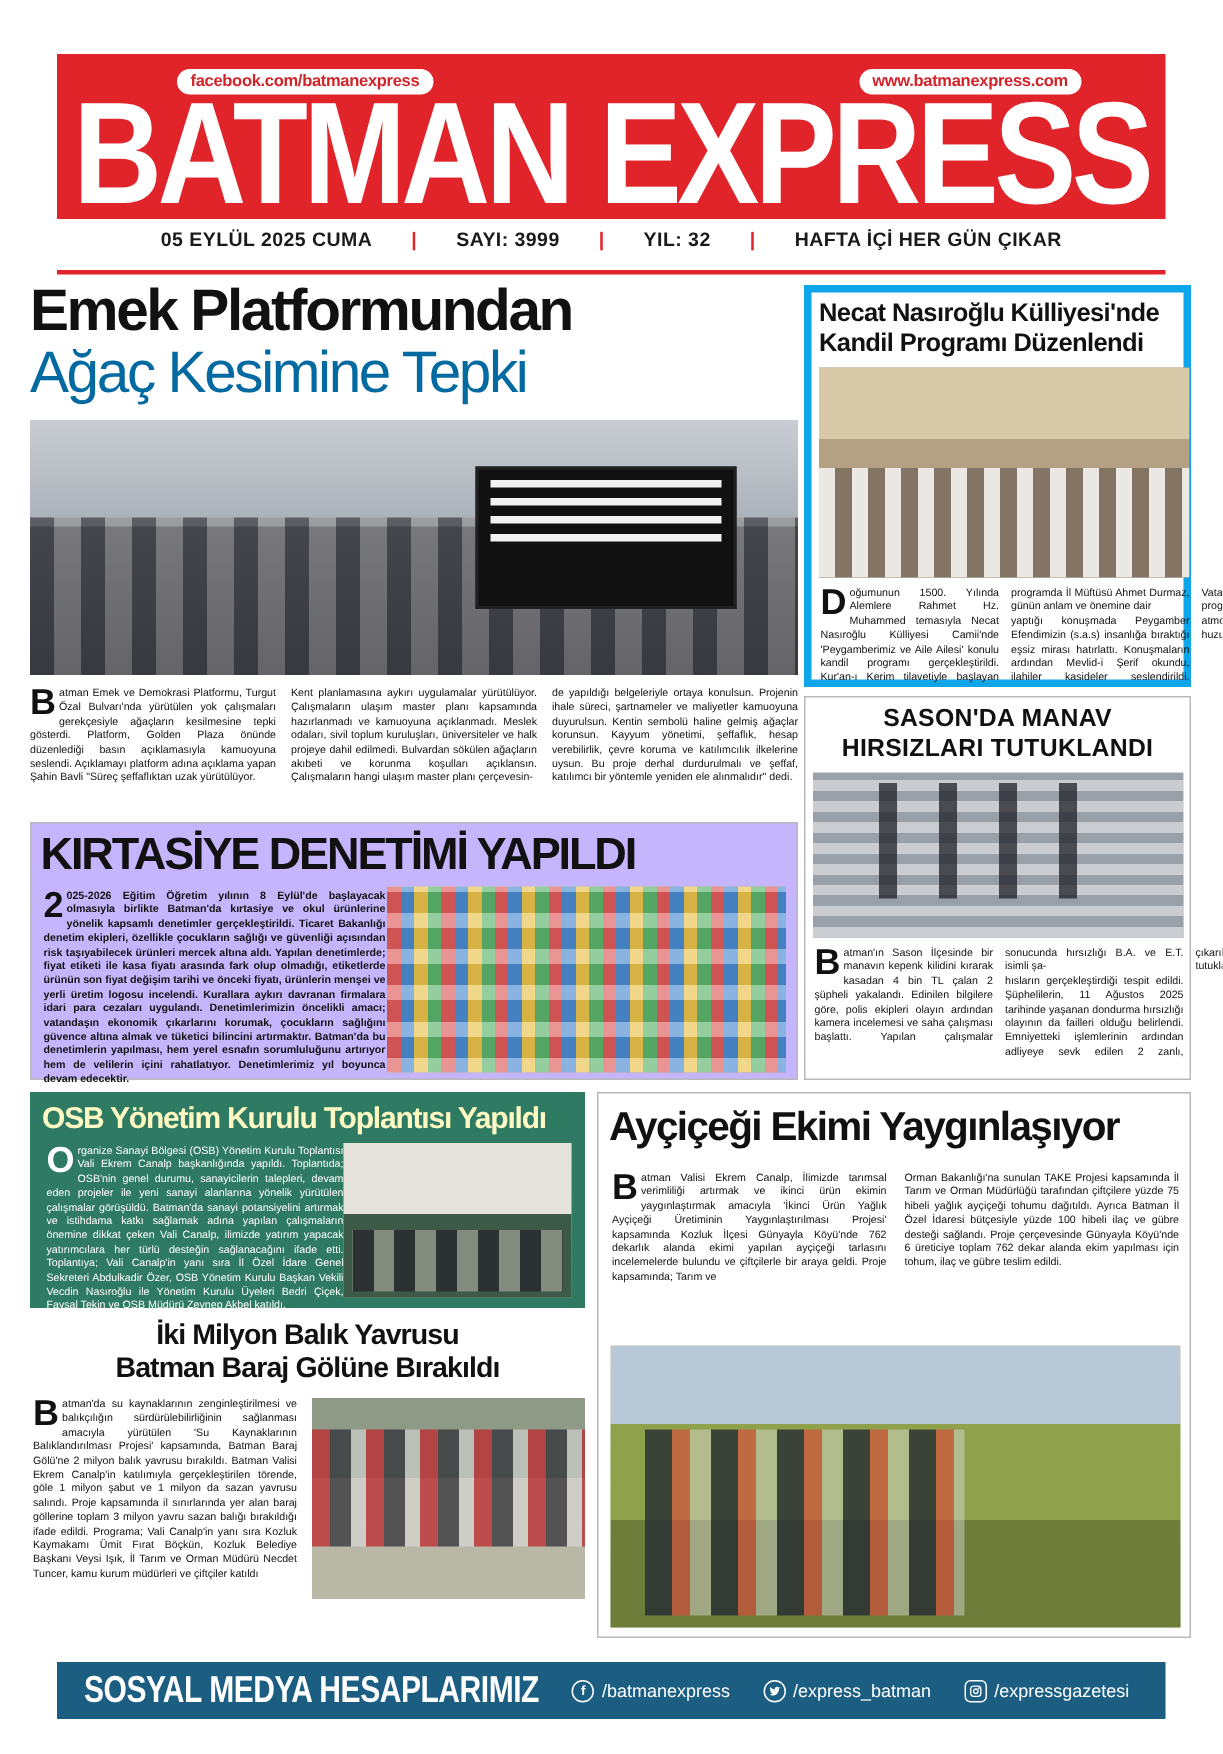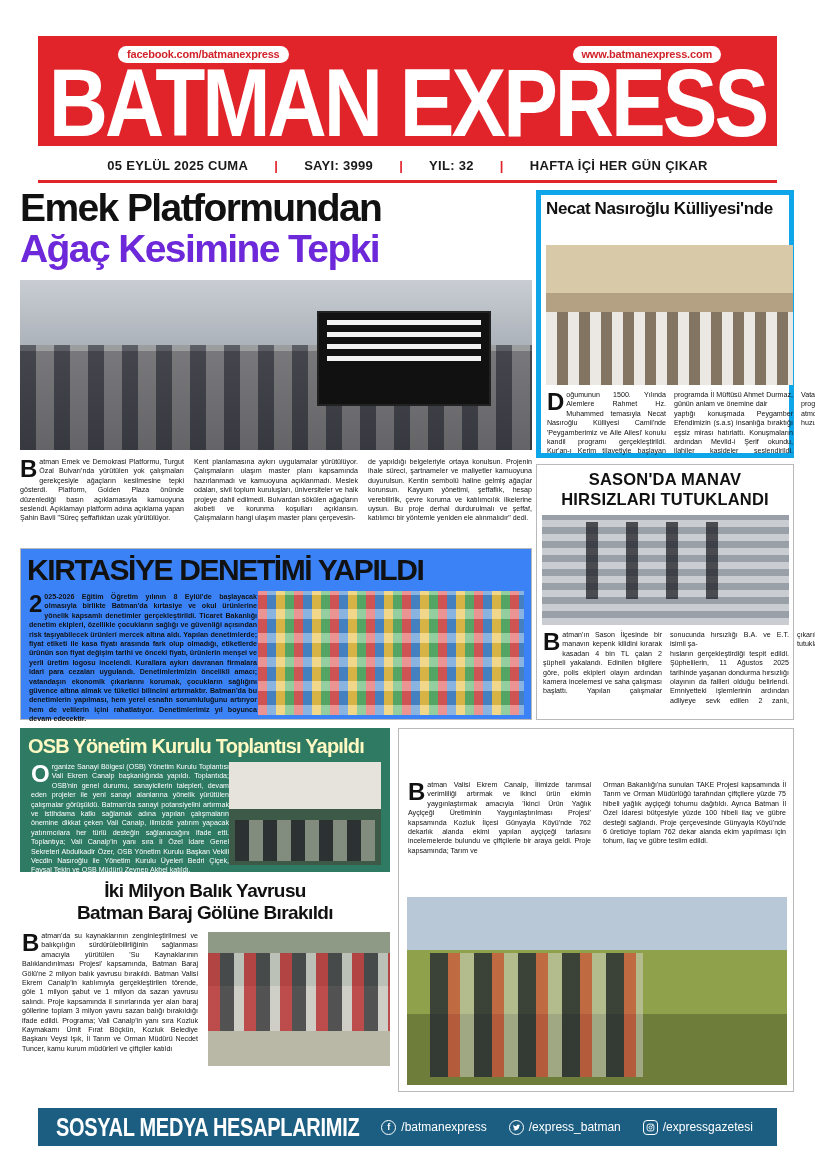--- a/index.html
+++ b/index.html
@@ -29,37 +29,37 @@
     color:#fff; font-weight:bold; font-size:82px; line-height:104px;
     text-align:center; letter-spacing:-3px;
     font-family:"Liberation Sans", sans-serif;
     transform: scaleY(1.18); transform-origin: center top;
   }
 
   
   .datebar {
     position:absolute; left:38px; top:152px; width:739px; height:26px;
     background:#fff; color:#1a1a1a;
-    display:flex; align-items:center; justify-content:center; gap:0px;
+    display:flex; align-items:flex-start; justify-content:center; gap:0px;
     font-weight:bold; font-size:13px; letter-spacing:0.3px;
   }
   .datebar .seg { padding:0 26px; white-space:nowrap; }
   .datebar .sep { color:#e1232a; font-weight:bold; }
   .datebar-rule {
     position:absolute; left:38px; top:180px; width:739px; height:3px; background:#e1232a;
   }
   .mast-notch {
     position:absolute; right:38px; top:152px; width:0; height:0;
     border-top:13px solid #e1232a; border-bottom:13px solid #e1232a;
     border-right:16px solid transparent;
   }
 
   
   .hl-black { color:#111; font-weight:bold; letter-spacing:-1.6px; }
-  .hl-blue  { color:#6d28d9; font-weight:bold; letter-spacing:-1.6px; }
+  .hl-blue  { color:#0369a1; font-weight:normal; letter-spacing:-1.6px; }
 
   .body-col { font-size:7.1px; line-height:9.4px; text-align:justify; color:#111;
               font-family:"Liberation Sans", sans-serif; hyphens:auto; }
   .dropcap::first-letter {
     float:left; font-size:24px; line-height:19px; font-weight:bold;
     padding-right:2px; padding-top:1px;
   }
 
   
   .lead { position:absolute; left:20px; top:188px; width:512px; height:360px; }
@@ -71,21 +71,21 @@
     overflow:hidden;
   }
   .lead-cols {
     position:absolute; left:20px; top:458px; width:512px; height:84px;
     column-count:3; column-gap:10px;
   }
 
   
   .kirt {
     position:absolute; left:20px; top:548px; width:512px; height:172px;
-    border:1px solid #b9b9b9; background:#3b82f6; padding:4px 6px 6px;
+    border:1px solid #b9b9b9; background:#c4b5fd; padding:4px 6px 6px;
   }
   .kirt-h { font-size:30px; line-height:33px; letter-spacing:-1.4px; color:#111; font-weight:bold; }
   .kirt-body { position:absolute; left:8px; top:44px; width:228px; height:122px;font-weight:bold; }
   .kirt-photo { position:absolute; right:7px; top:42px; width:266px; height:124px;
                 background:linear-gradient(135deg,#d9d2c4,#b9ad97); overflow:hidden; }
 
   
   .osb {
     position:absolute; left:20px; top:728px; width:370px; height:144px;
     background:#2f7a62; border:1px solid #2f7a62; padding:5px 7px;
@@ -248,20 +248,21 @@
     <div class="fish-h">İki Milyon Balık Yavrusu</div>
     <div class="fish-h">Batman Baraj Gölüne Bırakıldı</div>
     <div class="fish-body body-col dropcap">Batman'da su kaynaklarının zenginleştirilmesi ve balıkçılığın sürdürülebilirliğinin sağlanması amacıyla yürütülen 'Su Kaynaklarının Balıklandırılması Projesi' kapsamında, Batman Baraj Gölü'ne 2 milyon balık yavrusu bırakıldı. Batman Valisi Ekrem Canalp'in katılımıyla gerçekleştirilen törende, göle 1 milyon şabut ve 1 milyon da sazan yavrusu salındı. Proje kapsamında il sınırlarında yer alan baraj göllerine toplam 3 milyon yavru sazan balığı bırakıldığı ifade edildi. Programa; Vali Canalp'in yanı sıra Kozluk Kaymakamı Ümit Fırat Böçkün, Kozluk Belediye Başkanı Veysi Işık, İl Tarım ve Orman Müdürü Necdet Tuncer, kamu kurum müdürleri ve çiftçiler katıldı</div>
     <div class="fish-photo">
       <div class="ph-water"></div>
     </div>
   </div>
 
   <div class="rt">
     <div class="rt-h">Necat Nasıroğlu Külliyesi'nde</div>
+    <div class="rt-h">Kandil Programı Düzenlendi</div>
     <div class="rt-photo">
       <div class="ph-mosque"></div>
     </div>
     <div class="rt-cols">
       <div class="body-col dropcap">Doğumunun 1500. Yılında Alemlere Rahmet Hz. Muhammed temasıyla Necat Nasıroğlu Külliyesi Camii'nde 'Peygamberimiz ve Aile Ailesi' konulu kandil programı gerçekleştirildi. Kur'an-ı Kerim tilavetiyle başlayan programda İl Müftüsü Ahmet Durmaz, günün anlam ve önemine dair</div>
       <div class="body-col">yaptığı konuşmada Peygamber Efendimizin (s.a.s) insanlığa bıraktığı eşsiz mirası hatırlattı. Konuşmaların ardından Mevlid-i Şerif okundu, ilahiler kasideler seslendirildi. Vatandaşların yoğun ilgi gösterdiği programda, katılımcılar manevi atmosferde bir araya gelmenin huzurunu yaşadı.</div>
     </div>
   </div>
 
   <div class="sason">
@@ -270,20 +271,21 @@
     <div class="sason-photo">
       <div class="ph-stairs"></div>
     </div>
     <div class="sason-cols">
       <div class="body-col dropcap">Batman'ın Sason İlçesinde bir manavın kepenk kilidini kırarak kasadan 4 bin TL çalan 2 şüpheli yakalandı. Edinilen bilgilere göre, polis ekipleri olayın ardından kamera incelemesi ve saha çalışması başlattı. Yapılan çalışmalar sonucunda hırsızlığı B.A. ve E.T. isimli şa-</div>
       <div class="body-col">hısların gerçekleştirdiği tespit edildi. Şüphelilerin, 11 Ağustos 2025 tarihinde yaşanan dondurma hırsızlığı olayının da failleri olduğu belirlendi. Emniyetteki işlemlerinin ardından adliyeye sevk edilen 2 zanlı, çıkarıldıkları mahkemece tutuklanarak cezaevine gönderildi.</div>
     </div>
   </div>
 
   <div class="ayc">
+    <div class="ayc-h">Ayçiçeği Ekimi Yaygınlaşıyor</div>
     <div class="ayc-cols">
       <div class="body-col dropcap">Batman Valisi Ekrem Canalp, İlimizde tarımsal verimliliği artırmak ve ikinci ürün ekimin yaygınlaştırmak amacıyla 'İkinci Ürün Yağlık Ayçiçeği Üretiminin Yaygınlaştırılması Projesi' kapsamında Kozluk İlçesi Günyayla Köyü'nde 762 dekarlık alanda ekimi yapılan ayçiçeği tarlasını incelemelerde bulundu ve çiftçilerle bir araya geldi.  Proje kapsamında; Tarım ve</div>
       <div class="body-col">Orman Bakanlığı'na sunulan TAKE Projesi kapsamında İl Tarım ve Orman Müdürlüğü tarafından çiftçilere yüzde 75 hibeli yağlık ayçiçeği tohumu dağıtıldı. Ayrıca Batman İl Özel İdaresi bütçesiyle yüzde 100 hibeli ilaç ve gübre desteği sağlandı. Proje çerçevesinde Günyayla Köyü'nde 6 üreticiye toplam 762 dekar alanda ekim yapılması için tohum, ilaç ve gübre teslim edildi.</div>
     </div>
     <div class="ayc-photo">
       <div class="ph-field"></div>
     </div>
   </div>
 
   <div class="footer">

